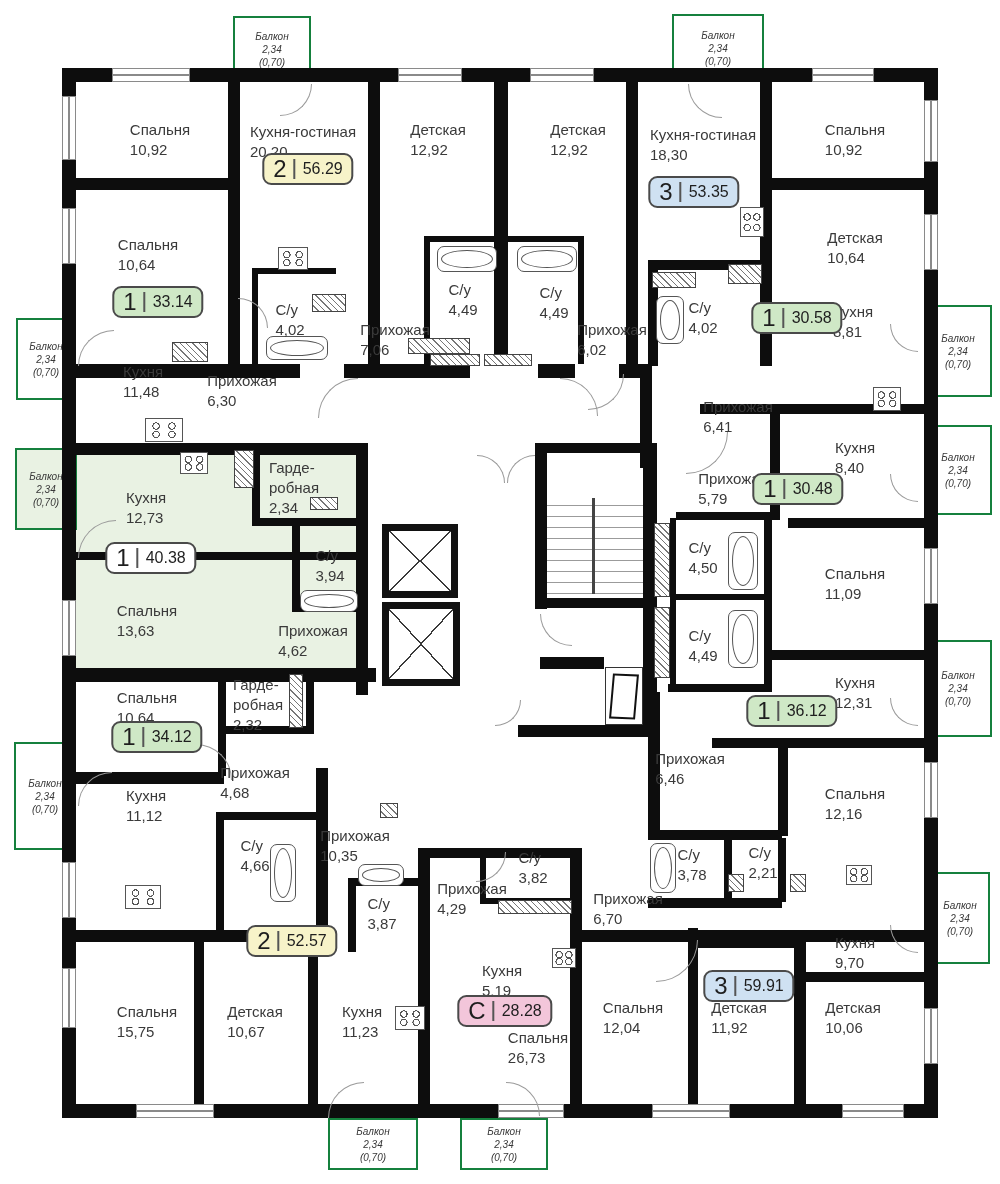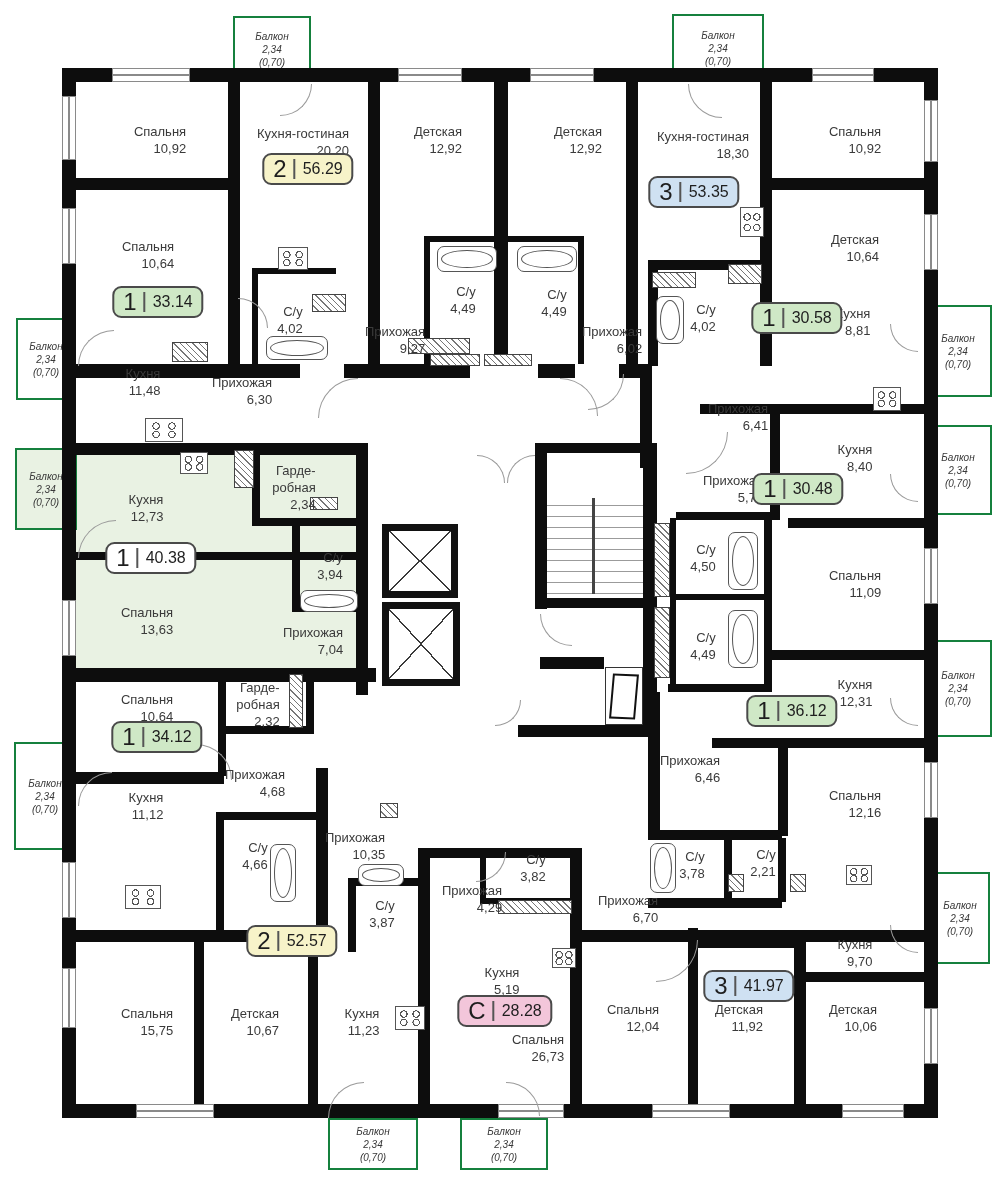--- a/index.html
+++ b/index.html
@@ -21,21 +21,21 @@
     radial-gradient(circle at 28% 70%,transparent 2.6px,#555 2.7px 3.7px,transparent 3.8px),
     radial-gradient(circle at 72% 70%,transparent 2.6px,#555 2.7px 3.7px,transparent 3.8px);}
   .arc{position:absolute;box-sizing:border-box;}
   .arc.tr{border-top:1.3px solid #9a9a9a;border-right:1.3px solid #9a9a9a;border-top-right-radius:100%;}
   .arc.tl{border-top:1.3px solid #9a9a9a;border-left:1.3px solid #9a9a9a;border-top-left-radius:100%;}
   .arc.br{border-bottom:1.3px solid #9a9a9a;border-right:1.3px solid #9a9a9a;border-bottom-right-radius:100%;}
   .arc.bl{border-bottom:1.3px solid #9a9a9a;border-left:1.3px solid #9a9a9a;border-bottom-left-radius:100%;}
   .balc{position:absolute;box-sizing:border-box;border:2px solid #15803d;background:#fff;}
   .blab{position:absolute;inset:0;display:flex;flex-direction:column;justify-content:center;align-items:center;
         font-size:10px;line-height:1.3;text-align:center;}
-  .room{position:absolute;transform:translate(-50%,-50%);text-align:right;font-size:13px;line-height:1.32;white-space:nowrap;}
+  .room{position:absolute;transform:translate(-50%,-50%);text-align:left;font-size:15px;line-height:1.32;white-space:nowrap;}
   .room .nm{white-space:pre-line;}
   .badge{position:absolute;transform:translate(-50%,-50%);display:flex;align-items:center;gap:7px;
          box-sizing:border-box;border:2px solid #4a4a4a;border-radius:9px;padding:0 9px;height:32px;background:#fff;}
   .badge .bnum{font-size:24px;font-weight:400;color:#1e1e1e;line-height:1;}
   .badge .bsep{width:2px;height:20px;background:#555;}
   .badge .barea{font-size:16px;color:#1e1e1e;line-height:1;}
   .lift{position:absolute;box-sizing:border-box;border:7px solid #111;background-image:
     linear-gradient(to top right,transparent calc(50% - .7px),#3a3a3a calc(50% - .7px) calc(50% + .7px),transparent calc(50% + .7px)),
     linear-gradient(to bottom right,transparent calc(50% - .7px),#3a3a3a calc(50% - .7px) calc(50% + .7px),transparent calc(50% + .7px));}
   .stair{position:absolute;background:repeating-linear-gradient(to bottom,#fff 0 10px,#9b9b9b 10px 11px);}
@@ -314,21 +314,21 @@
     <div class="room" style="left: 855px; top: 248px;">
       <div class="nm">Детская</div>
       <div>10,64</div>
     </div>
     <div class="room" style="left: 290px; top: 320px;">
       <div class="nm">С/у</div>
       <div>4,02</div>
     </div>
     <div class="room" style="left: 395px; top: 340px;">
       <div class="nm">Прихожая</div>
-      <div>9,27</div>
+      <div>7,06</div>
     </div>
     <div class="room" style="left: 463px; top: 300px;">
       <div class="nm">С/у</div>
       <div>4,49</div>
     </div>
     <div class="room" style="left: 554px; top: 303px;">
       <div class="nm">С/у</div>
       <div>4,49</div>
     </div>
     <div class="room" style="left: 612px; top: 340px;">
@@ -383,21 +383,21 @@
     <div class="room" style="left: 855px; top: 584px;">
       <div class="nm">Спальня</div>
       <div>11,09</div>
     </div>
     <div class="room" style="left: 147px; top: 621px;">
       <div class="nm">Спальня</div>
       <div>13,63</div>
     </div>
     <div class="room" style="left: 313px; top: 641px;">
       <div class="nm">Прихожая</div>
-      <div>7,04</div>
+      <div>4,62</div>
     </div>
     <div class="room" style="left: 703px; top: 646px;">
       <div class="nm">С/у</div>
       <div>4,49</div>
     </div>
     <div class="room" style="left: 855px; top: 693px;">
       <div class="nm">Кухня</div>
       <div>12,31</div>
     </div>
     <div class="room" style="left: 147px; top: 708px;">
@@ -539,15 +539,15 @@
       <span class="barea">52.57</span>
     </div>
     <div class="badge" style="left: 505px; top: 1011px; background: rgb(243, 198, 218);">
       <span class="bnum">С</span>
       <span class="bsep"></span>
       <span class="barea">28.28</span>
     </div>
     <div class="badge" style="left: 749px; top: 986px; background: rgb(207, 225, 242);">
       <span class="bnum">3</span>
       <span class="bsep"></span>
-      <span class="barea">41.97</span>
+      <span class="barea">59.91</span>
     </div>
   </div>
 
 </body></html>

